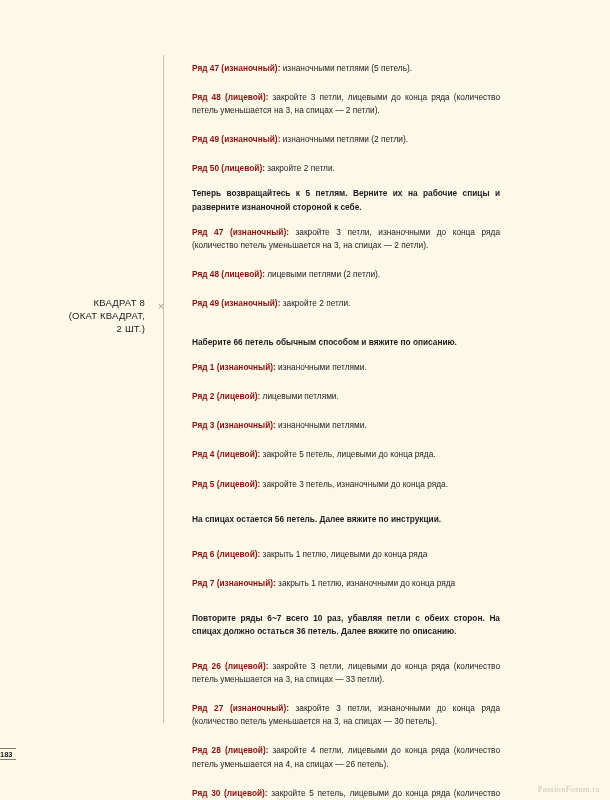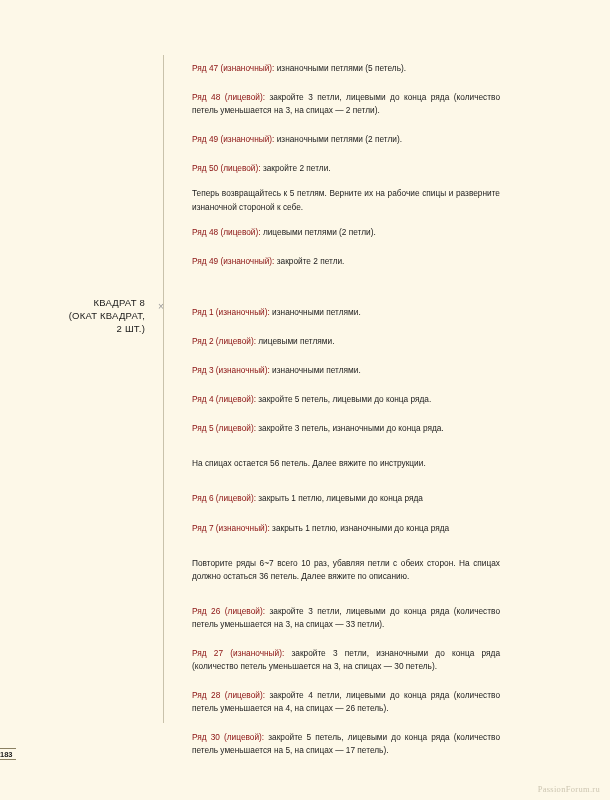--- a/index.html
+++ b/index.html
@@ -69,28 +69,29 @@
     margin: 0 0 0 0;
     text-align: justify;
   }
   .para + .para {
     margin-top: 16px;
   }
   .gap {
     height: 12px;
   }
   .lbl {
-    font-weight: normal;
+    font-weight: bold;
     color: #8a1010;
   }
   .txt {
     color: #1c1c1c;
   }
   .plain {
     color: #1c1c1c;
+    font-weight: bold;
   }
   
   .folio {
     position: absolute;
     left: 0;
     top: 743px;
     width: 494px;
     text-align: left;
   }
   .folio-badge {
@@ -148,26 +149,28 @@
         <p class="para"><span class="lbl">Ряд 50 (лицевой):</span><span class="txt"> закройте 2 петли.</span></p>
       </div>
 
       <div class="gap"></div>
 
       <p class="para plain">Теперь возвращайтесь к 5 петлям. Верните их на рабочие спицы и разверните изнаночной стороной к себе.</p>
 
       <div class="gap"></div>
 
       <div>
+        <p class="para"><span class="lbl">Ряд 47 (изнаночный):</span><span class="txt"> закройте 3 петли, изнаночными до конца ряда (количество петель уменьшается на 3, на спицах — 2 петли).</span></p>
         <p class="para"><span class="lbl">Ряд 48 (лицевой):</span><span class="txt"> лицевыми петлями (2 петли).</span></p>
         <p class="para"><span class="lbl">Ряд 49 (изнаночный):</span><span class="txt"> закройте 2 петли.</span></p>
       </div>
 
       <div class="gap" style="height:26px"></div>
 
+      <p class="para plain">Наберите 66 петель обычным способом и вяжите по описанию.</p>
 
       <div class="gap"></div>
 
       <div>
         <p class="para"><span class="lbl">Ряд 1 (изнаночный):</span><span class="txt"> изнаночными петлями.</span></p>
         <p class="para"><span class="lbl">Ряд 2 (лицевой):</span><span class="txt"> лицевыми петлями.</span></p>
         <p class="para"><span class="lbl">Ряд 3 (изнаночный):</span><span class="txt"> изнаночными петлями.</span></p>
         <p class="para"><span class="lbl">Ряд 4 (лицевой):</span><span class="txt"> закройте 5 петель, лицевыми до конца ряда.</span></p>
         <p class="para"><span class="lbl">Ряд 5 (лицевой):</span><span class="txt"> закройте 3 петель, изнаночными до конца ряда.</span></p>
       </div>

